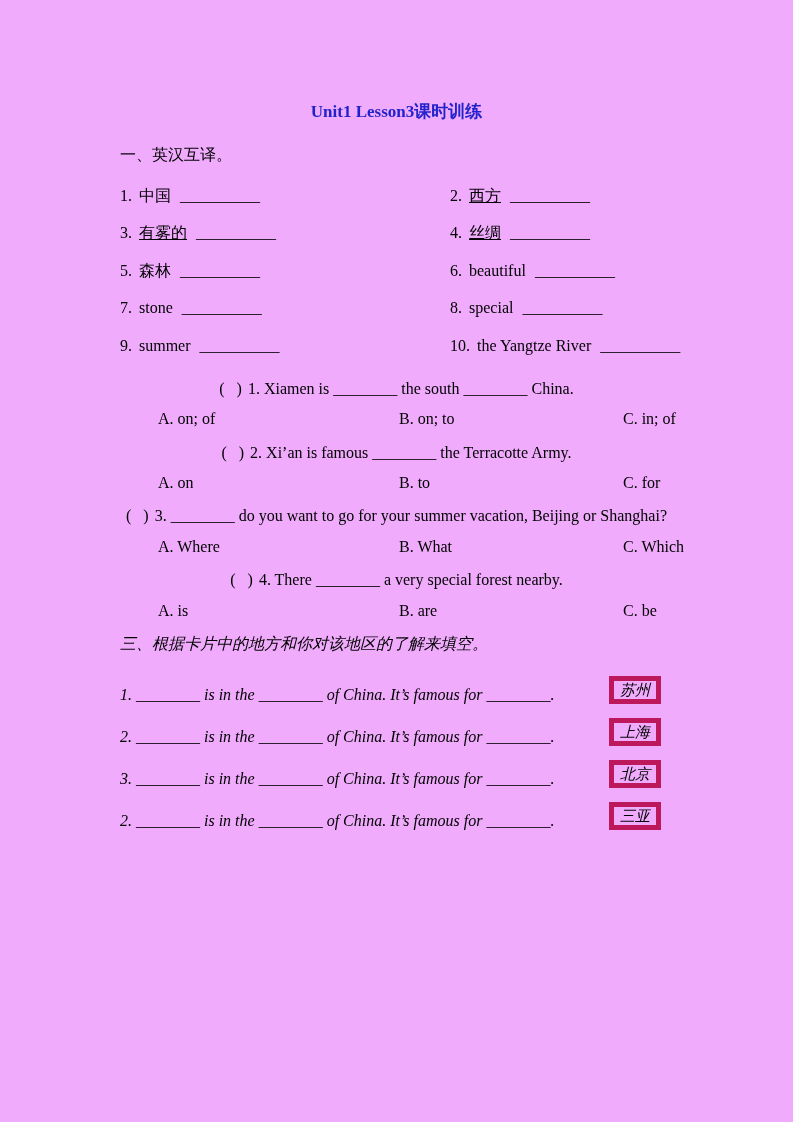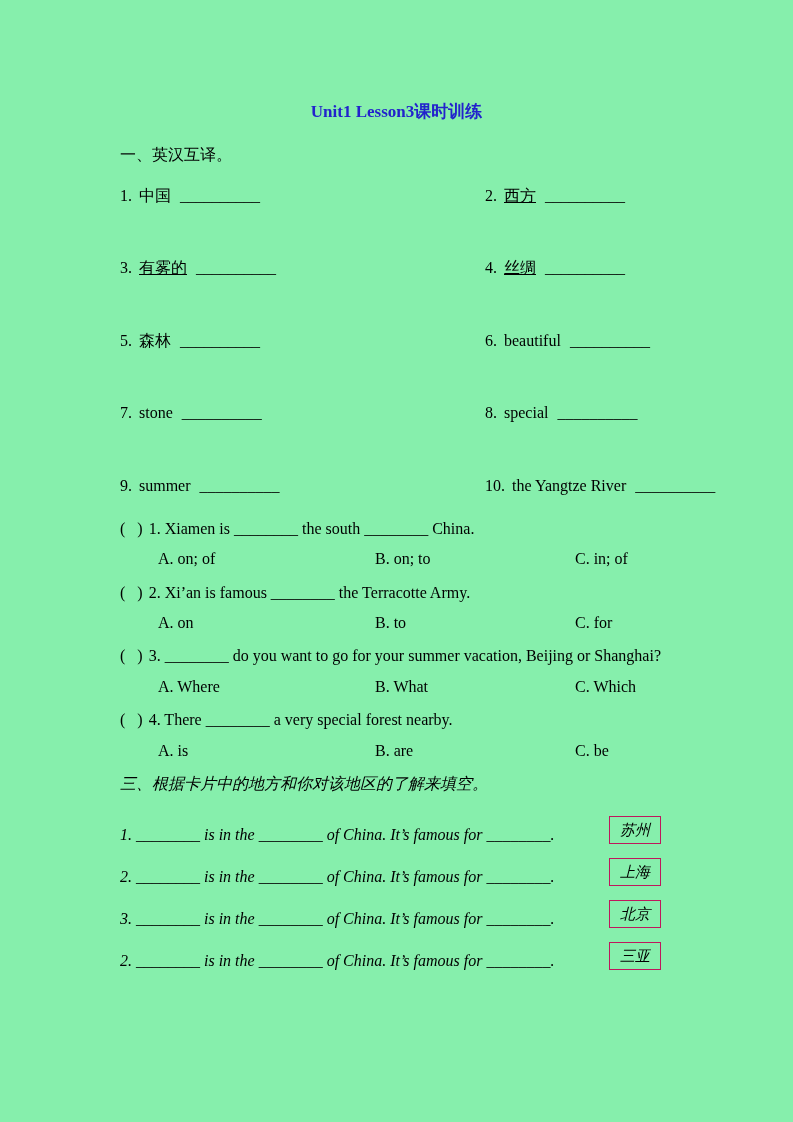--- a/index.html
+++ b/index.html
@@ -2,74 +2,74 @@
 <html><head>
 <meta charset="utf-8">
 <style>
   html, body { margin: 0; padding: 0; background: #ffffff; }
   .page {
     position: relative;
     width: 793px;
     height: 1122px;
     box-sizing: border-box;
     padding: 102px 120px 0 120px;
-    background: #86efac;
+    background: #f0abfc;
     color: #000000;
     font-family: "Liberation Serif", "DejaVu Serif", serif;
     font-size: 16px;
     line-height: 1.15;
   }
   .title {
     margin: 0 0 24px 0;
     text-align: center;
     font-size: 17px;
     font-weight: bold;
     color: #2222cc;
   }
   .sec-heading { margin: 0 0 23px 0; white-space: nowrap; }
 
   
   .grid2 {
     display: grid;
     grid-template-columns: 330px auto;
-    gap: 35px;
   }
   .titem { margin-bottom: 19px; white-space: nowrap; }
   .titem .num  { margin-right: 7px; }
   .titem .term { margin-right: 9px; }
   .u { text-decoration: underline; }
 
   
   .sec2 { margin-top: 6px; }
-  .qline { margin-bottom: 12px; white-space: nowrap; }
+  .qline { margin-bottom: 12px; white-space: nowrap; text-align: center; }
   .qline .paren { white-space: pre; margin-right: 6px; }
   .opts {
     display: grid;
     grid-template-columns: 217px 200px auto;
     padding-left: 38px;
     margin-bottom: 15px;
     white-space: nowrap;
+    gap: 24px;
   }
 
   
   .sec3 { margin-top: 8px; font-style: italic; }
   .sec3 .sec-heading { margin-bottom: 20px; }
   .srow {
     display: flex;
     align-items: flex-end;
     justify-content: space-between;
     height: 31px;
     margin-bottom: 11px;
     white-space: nowrap;
   }
   .card {
     box-sizing: border-box;
     min-width: 52px;
     height: 28px;
-    border: 1px solid #be185d;
+    border: 5px solid #be185d;
     display: flex;
     align-items: center;
     justify-content: center;
     margin-right: 12px;
     font-size: 15px;
     padding: 0 4px;
   }
 </style>
 </head>
 <body>

